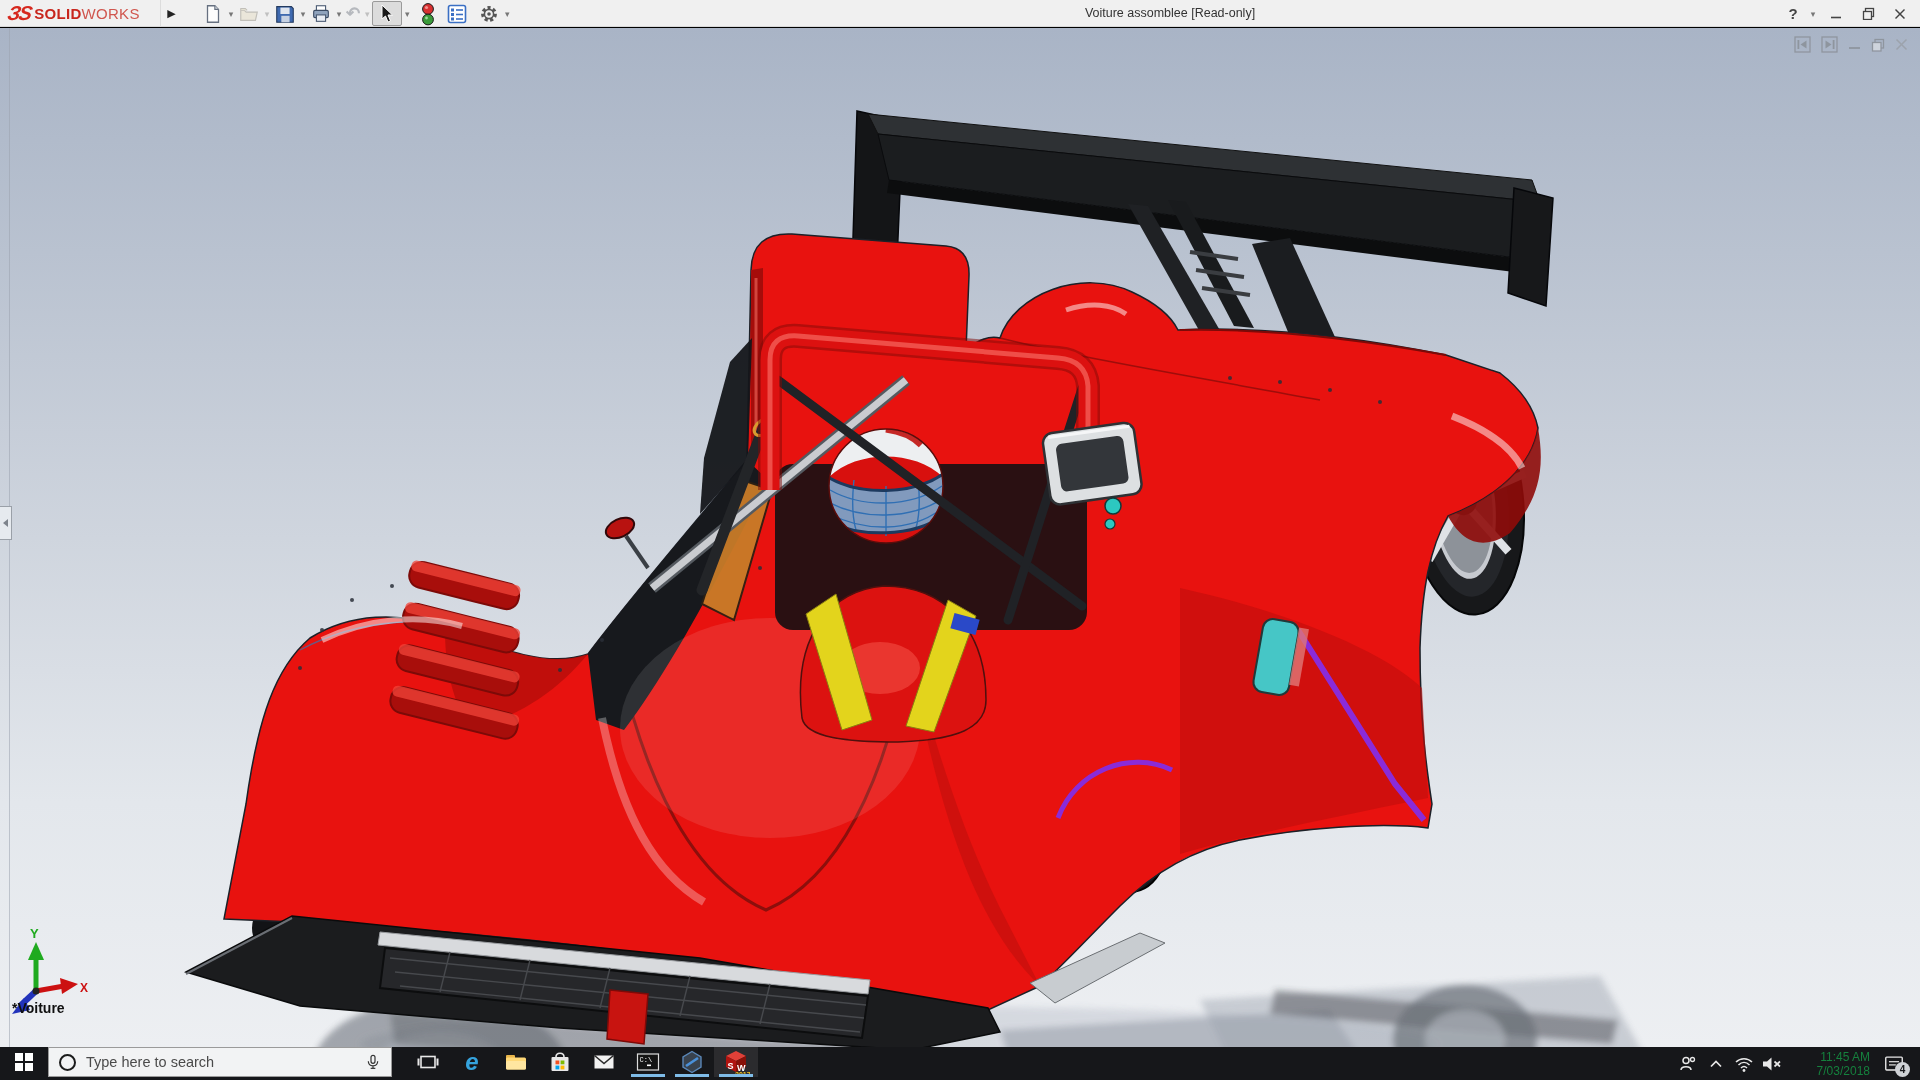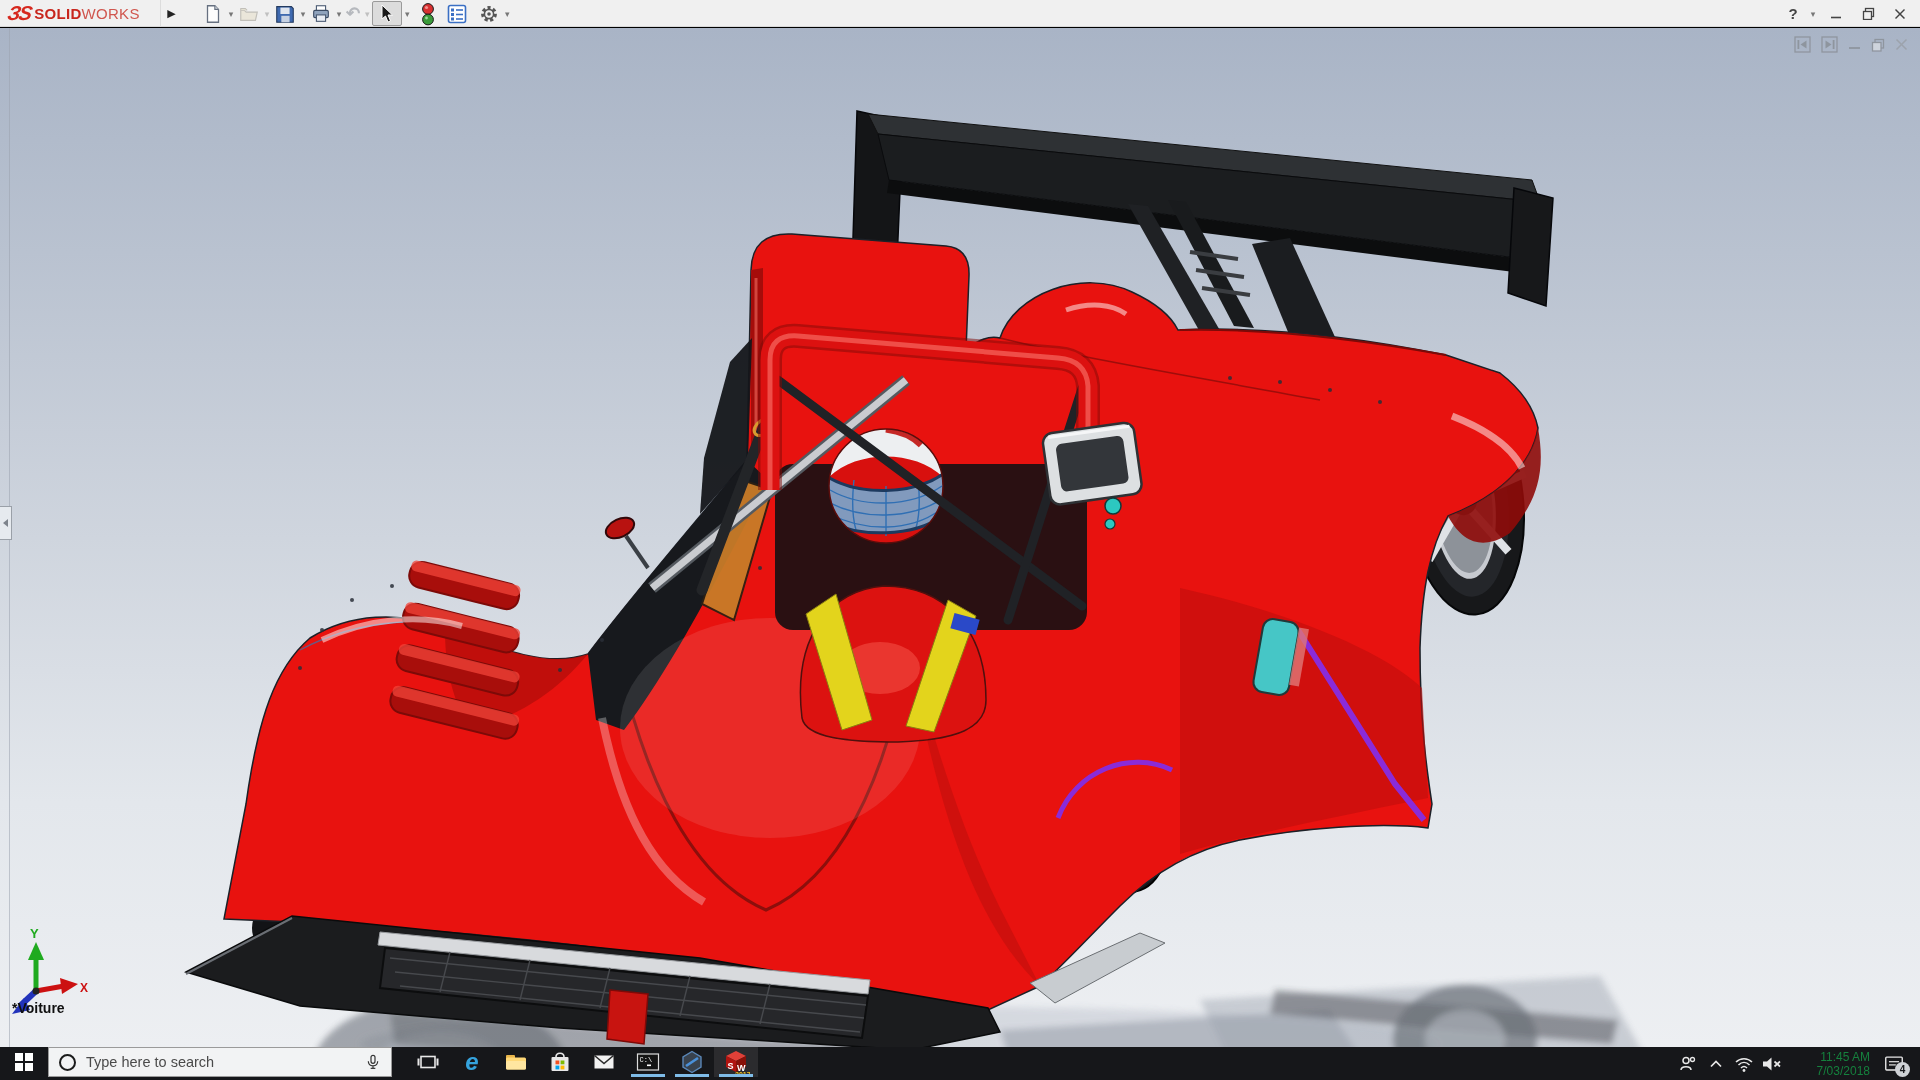--- a/index.html
+++ b/index.html
@@ -135,20 +135,21 @@
     <div class="tb-btn" style="margin-left:6px">
       <svg width="22" height="22" viewBox="0 0 22 22">
         <circle cx="11" cy="11" r="6.2" fill="none" stroke="#555" stroke-width="3.4" stroke-dasharray="3 2.4"></circle>
         <circle cx="11" cy="11" r="4.6" fill="none" stroke="#555" stroke-width="1.6"></circle>
         <circle cx="11" cy="11" r="1.8" fill="#555"></circle>
       </svg>
     </div>
     <div class="tb-caret">▾</div>
   </div>
 
+  <div class="win-title">Voiture assomblee [Read-only]</div>
 
   <div class="win-controls">
     <div class="wc" style="width:22px">
       <span class="help-q">?</span>
     </div>
     <div class="tb-caret">▾</div>
     <div class="wc">
       <svg width="12" height="12" viewBox="0 0 12 12">
           <line x1="1" y1="9.5" x2="11" y2="9.5" stroke="#444" stroke-width="1.6"></line>
         </svg>

